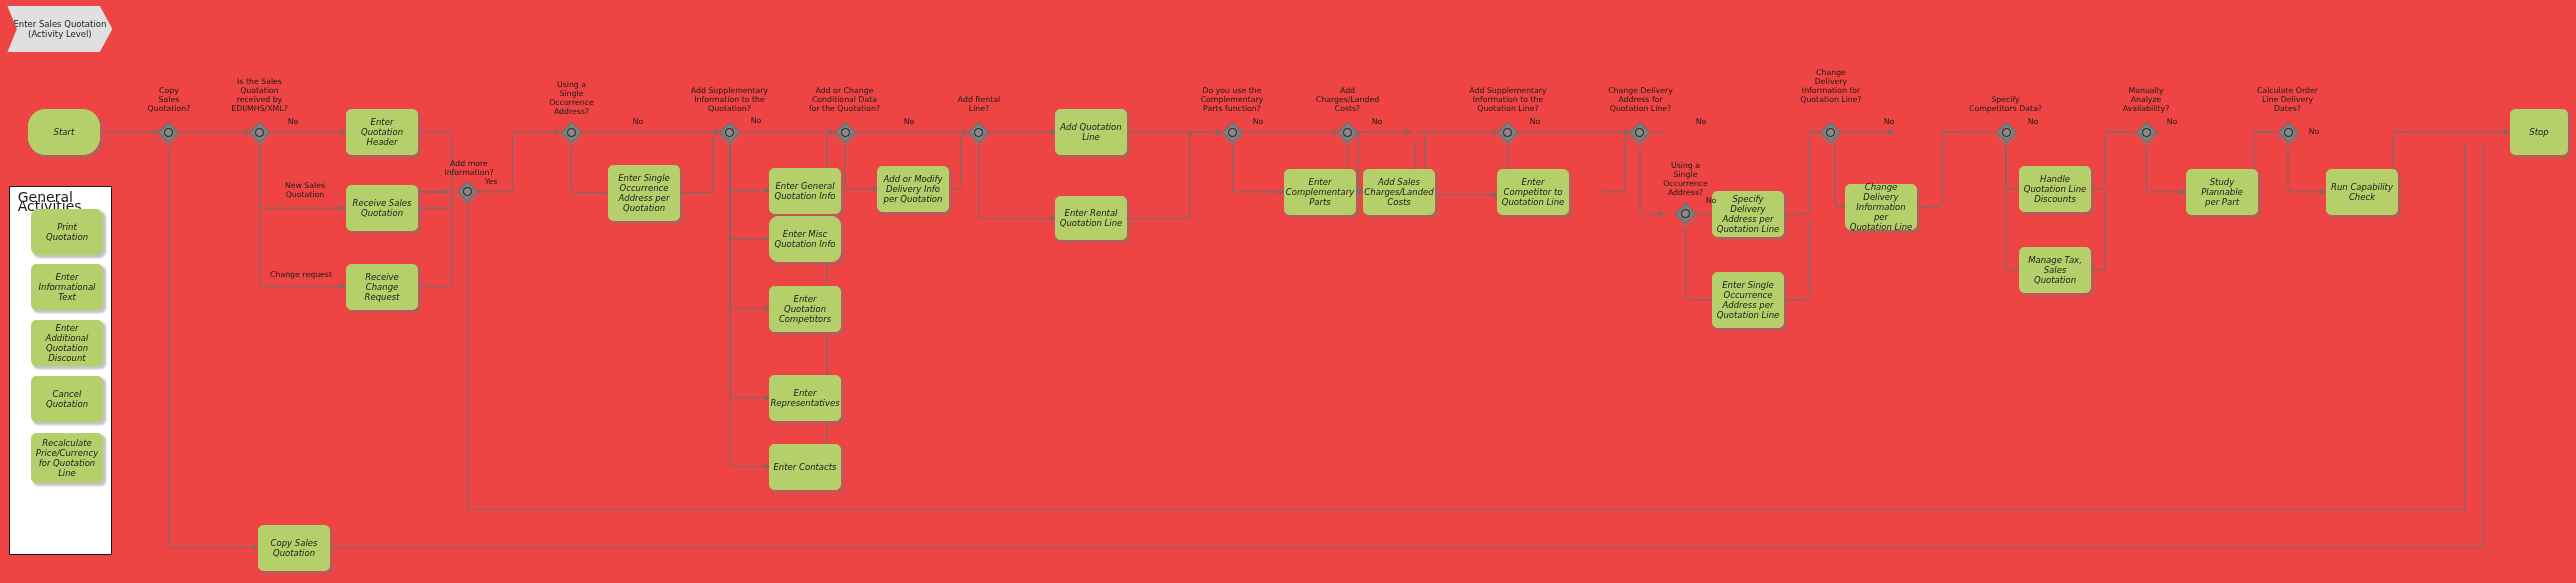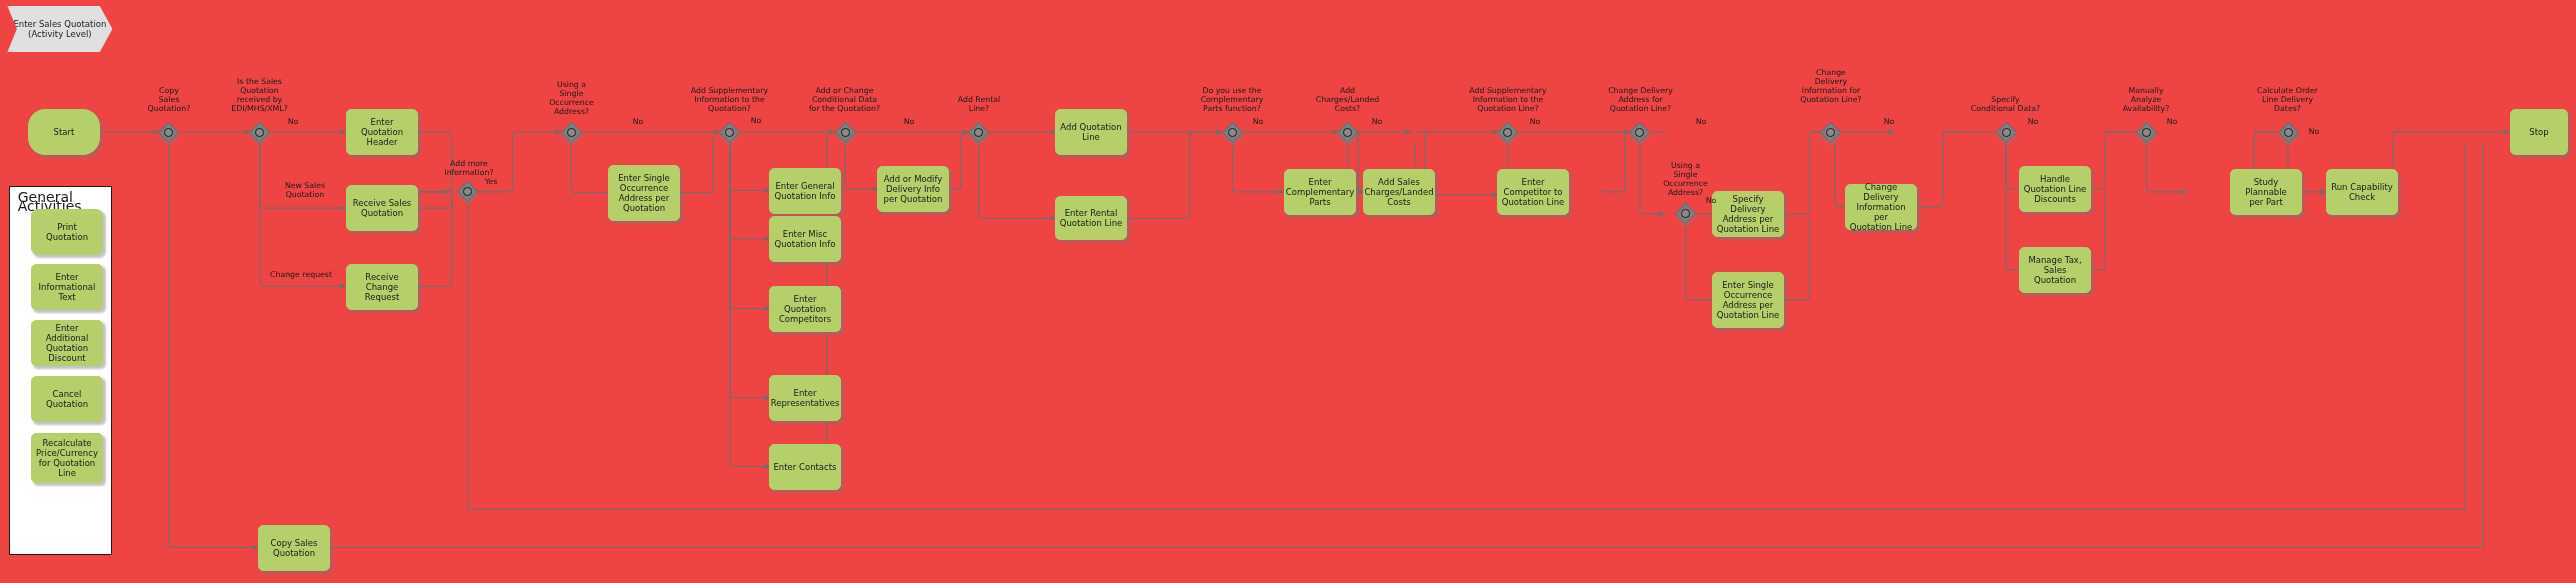--- a/index.html
+++ b/index.html
@@ -15,20 +15,21 @@
     border-radius:5.2px;
     box-shadow:2.2px 2.2px 2.2px rgba(120,120,120,.45);
     display:flex;align-items:center;justify-content:center;
     text-align:center;
     color:#1a1a1a;
     font-size:8.5px;
     line-height:10px;
     padding:5px 3px;
     box-sizing:border-box;
     white-space:pre-line;
+    font-style:italic;
   }
 
   
   .gw{position:absolute;width:19px;height:19px;}
   .gw .dia{
     position:absolute;left:1.5px;top:1.5px;width:13.3px;height:13.3px;
     background:#7f7f7f;
     border:0.7px solid #6b6b6b;
     transform:rotate(45deg);
     box-shadow:2.2px 2.2px 2.2px rgba(130,130,130,.5);
@@ -319,21 +320,21 @@
   <div class="gwlabel" style="left:1791px;top:69px;width:80px;">Change
 Delivery
 Information for
 Quotation Line?</div>
 
   <div class="gw" style="left:1997px;top:123px;">
     <div class="dia"></div>
     <div class="ring"></div>
   </div>
   <div class="gwlabel" style="left:1964px;top:96px;width:83px;">Specify
-Conditional Data?</div>
+Competitors Data?</div>
 
   <div class="gw" style="left:2137px;top:123px;">
     <div class="dia"></div>
     <div class="ring"></div>
   </div>
   <div class="gwlabel" style="left:2109px;top:87px;width:74px;">Manually
 Analyze
 Availability?</div>
 
   <div class="gw" style="left:2279px;top:123px;">
@@ -353,21 +354,21 @@
   <div class="task" style="left:258px;top:525px;width:72px;height:46px;">Copy Sales
 Quotation</div>
 
   <div class="task" style="left:608px;top:165px;width:72px;height:56px;">Enter Single
 Occurrence
 Address per
 Quotation</div>
 
   <div class="task" style="left:769px;top:168px;width:72px;height:46px;">Enter General
 Quotation Info</div>
-  <div class="task" style="left:769px;top:216px;width:72px;height:46px;">Enter Misc
+  <div class="task" style="left:769px;top:216px;width:72px;height:46px;border-radius:9px;">Enter Misc
 Quotation Info</div>
   <div class="task" style="left:769px;top:286px;width:72px;height:46px;">Enter Quotation
 Competitors</div>
   <div class="task" style="left:769px;top:375px;width:72px;height:46px;">Enter
 Representatives</div>
   <div class="task" style="left:769px;top:444px;width:72px;height:46px;">Enter Contacts</div>
 
   <div class="task" style="left:877px;top:166px;width:72px;height:46px;">Add or Modify
 Delivery Info
 per Quotation</div>
@@ -400,21 +401,21 @@
   <div class="task" style="left:1845px;top:184px;width:72px;height:46px;">Change Delivery
 Information per
 Quotation Line</div>
 
   <div class="task" style="left:2019px;top:166px;width:72px;height:46px;">Handle
 Quotation Line
 Discounts</div>
   <div class="task" style="left:2019px;top:247px;width:72px;height:46px;">Manage Tax,
 Sales Quotation</div>
 
-  <div class="task" style="left:2186px;top:169px;width:72px;height:46px;margin-left:44px;">Study Plannable
+  <div class="task" style="left:2186px;top:169px;width:72px;height:46px;">Study Plannable
 per Part</div>
 
   <div class="task" style="left:2326px;top:169px;width:72px;height:46px;">Run Capability
 Check</div>
 
   <div class="edgelabel" style="left:282px;top:118px;width:22px;">No</div>
   <div class="edgelabel" style="left:272px;top:182px;width:66px;">New Sales
 Quotation</div>
   <div class="edgelabel" style="left:264px;top:271px;width:74px;">Change request</div>
   <div class="edgelabel" style="left:480px;top:178px;width:22px;">Yes</div>

